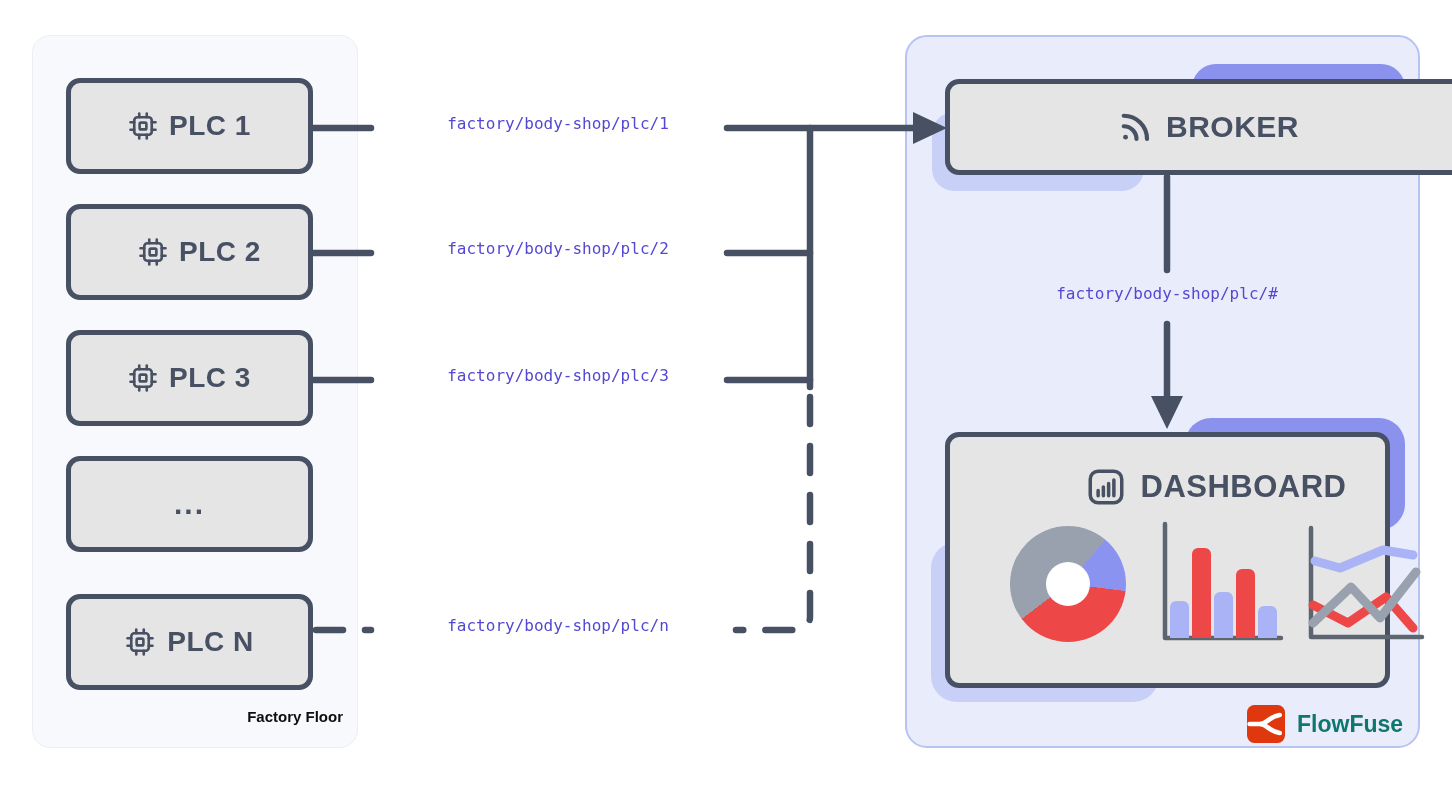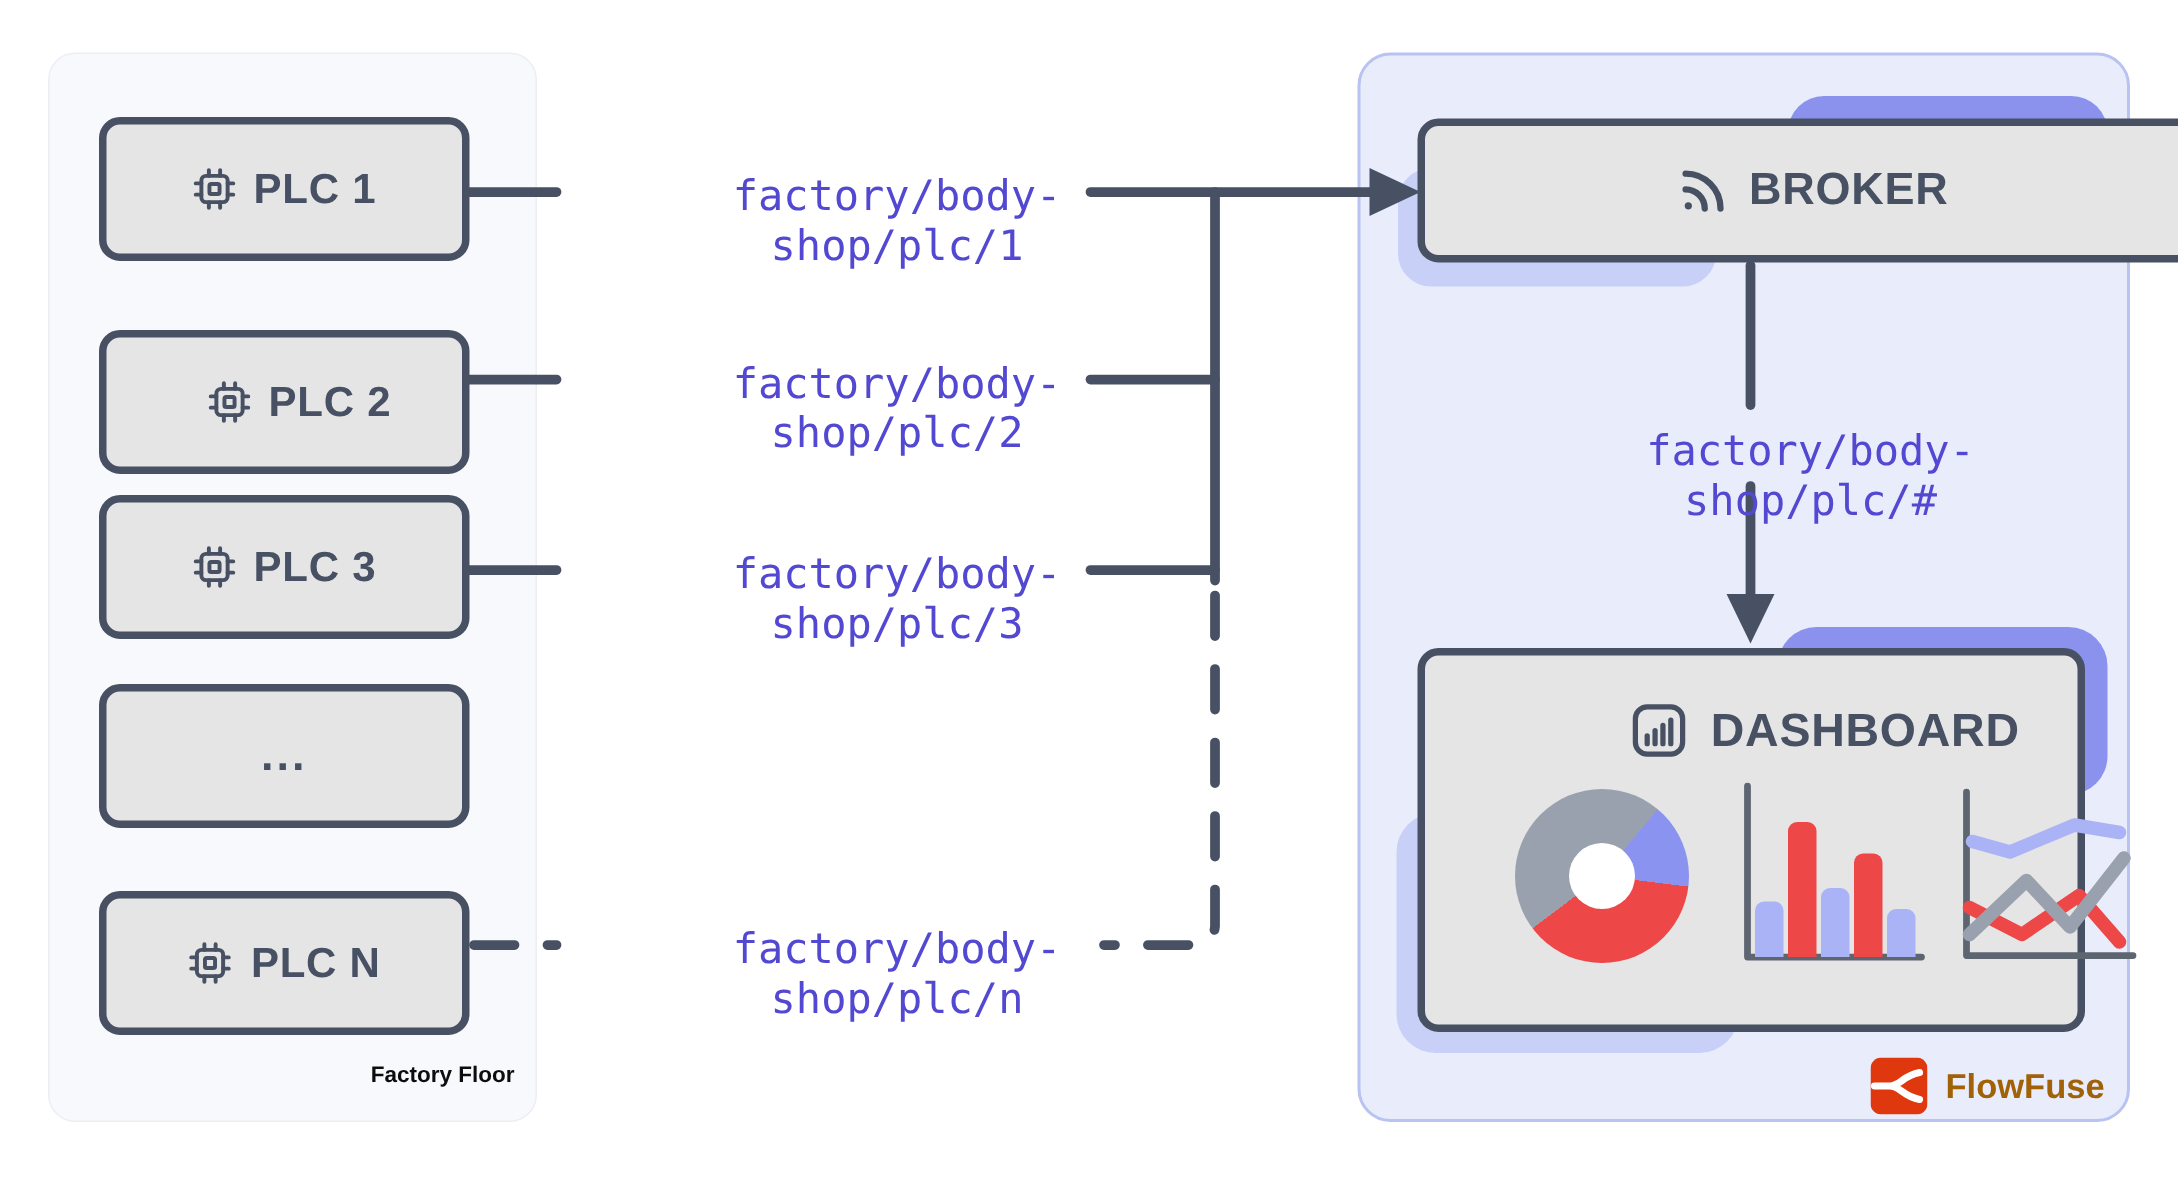--- a/index.html
+++ b/index.html
@@ -43,46 +43,46 @@
   svg.connectors{position:absolute;left:0;top:0;z-index:3;pointer-events:none;}
   .wire{stroke:var(--line-slate);stroke-width:6.5;fill:none;stroke-linecap:round;}
   .wire.dashed{stroke-dasharray:27 22;}
   .arrowhead{fill:var(--line-slate);}
 
   
   .node-box{position:absolute;z-index:4;background:#e5e5e5;border:5px solid var(--line-slate);
     border-radius:14px;display:flex;align-items:center;justify-content:center;}
   .plc-box{left:66px;width:247px;height:96px;gap:11px;}
   .plc-box .label{font-size:28px;font-weight:700;color:var(--line-slate);letter-spacing:.5px;}
-  .plc-1{top:78px;} .plc-2{top:220px;padding-left:20px;} .plc-3{top:330px;} .plc-4{top:456px;} .plc-5{top:594px;gap:12px;}
+  .plc-1{top:78px;} .plc-2{top:204px;padding-left:20px;} .plc-3{top:330px;} .plc-4{top:456px;} .plc-5{top:594px;gap:12px;}
   .plc-4 .label{font-size:30px;letter-spacing:2px;}
   .icon{display:flex;align-items:center;color:var(--line-slate);}
 
   .broker-box{left:945px;top:79px;width:526px;height:96px;gap:13px;}
   .broker-box .label{font-size:30px;font-weight:700;color:var(--line-slate);letter-spacing:.5px;}
 
   .dashboard-box{left:945px;top:432px;width:445px;height:256px;display:block;}
   .dashboard-content{position:absolute;inset:0;margin-left:48px;}
   .dash-header{position:absolute;left:0;top:27px;width:435px;height:46px;display:flex;
     align-items:center;justify-content:center;gap:14px;}
   .dash-header .label{font-size:31px;font-weight:700;color:var(--line-slate);letter-spacing:.5px;}
 
   
   .topic{position:absolute;z-index:4;width:346px;text-align:center;
-    font-family:"DejaVu Sans Mono",monospace;font-size:28px;color:var(--topic-purple);margin-left:40px;}
+    font-family:"DejaVu Sans Mono",monospace;font-size:16px;color:var(--topic-purple);}
   .topic-1{left:385px;top:114px;} .topic-2{left:385px;top:239px;text-align:center;}
   .topic-3{left:385px;top:366px;} .topic-n{left:385px;top:616px;}
   .topic-wildcard{left:994px;top:284px;}
 
   
   .panel-caption{position:absolute;z-index:4;left:100px;top:708px;width:243px;
     text-align:right;font-size:15px;font-weight:700;color:#0d0d0d;}
   .brand{position:absolute;z-index:4;left:1247px;top:704px;height:40px;
     display:flex;align-items:center;gap:12px;}
-  .brand .label{font-size:23px;font-weight:700;color:#a16207;}
+  .brand .label{font-size:23px;font-weight:700;color:#0f766e;}
 
   
   .donut{position:absolute;left:12px;top:89px;width:116px;height:116px;border-radius:50%;}
   .donut-hole{position:absolute;left:36px;top:36px;width:44px;height:44px;border-radius:50%;background:#fff;}
   .mini-axes{position:absolute;inset:0;}
   .axis{stroke:var(--axis-gray);stroke-width:4.5;fill:none;stroke-linecap:round;stroke-linejoin:round;}
   .bar-chart-bars{position:absolute;inset:0;}
   .bar{position:absolute;bottom:45px;border-radius:6px 6px 0 0;}
 </style>
 </head>

